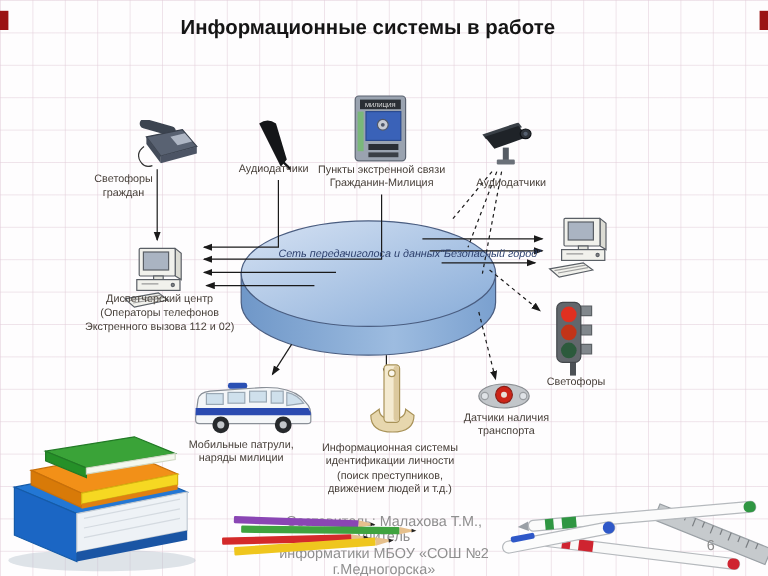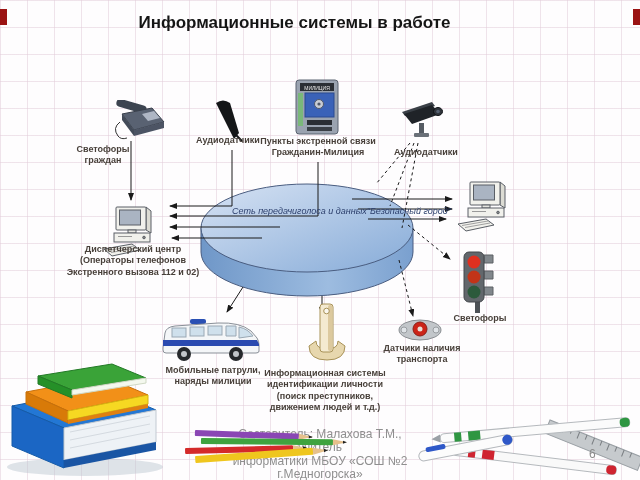--- a/index.html
+++ b/index.html
@@ -4,27 +4,27 @@
 <style>
   html,body{margin:0;padding:0;background:#fff;}
   .slide{position:relative;width:640px;height:480px;overflow:hidden;
     font-family:"Liberation Sans",sans-serif;
     background-color:#fefdfe;
     background-image:
       linear-gradient(to right, rgba(226,206,218,.55) 1px, transparent 1px),
       linear-gradient(to bottom, rgba(226,206,218,.55) 1px, transparent 1px);
     background-size:27px 27px;}
   .corner{position:absolute;top:9px;width:7px;height:16px;z-index:8;}
-  .title{position:absolute;top:13px;left:0;width:589px;text-align:center;
+  .title{position:absolute;top:13px;left:12px;width:589px;text-align:center;
     font-size:17px;font-weight:700;color:#151515;z-index:4;}
   .layer{position:absolute;left:0;top:0;z-index:1;}
   .icon{position:absolute;z-index:3;}
   .label{position:absolute;z-index:4;display:flex;flex-direction:column;align-items:center;
     font-size:9px;line-height:1.25;color:#48403a;text-align:center;}
-  .label div{white-space:nowrap;font-weight:bold;}
+  .label div{white-space:nowrap;}
   .disk-label{position:absolute;left:232px;top:205px;width:150px;z-index:2;
     display:flex;align-items:center;
     font-size:9px;font-style:italic;color:#2c3f6c;line-height:1.45;}
   .disk-label div{white-space:nowrap;}
   .footer{position:absolute;left:150px;top:428px;width:340px;z-index:4;
     text-align:center;font-size:12px;line-height:1.12;color:#8f8f8f;}
   .footer div{white-space:nowrap;}
   .pagenum{position:absolute;left:589px;top:447px;z-index:7;font-size:12px;color:#8a8a8a;}
   .decor{position:absolute;z-index:6;}
 </style>
@@ -210,21 +210,21 @@
       <div>(Операторы телефонов</div>
       <div>Экстренного вызова 112 и 02)</div>
   </div>
   <div class="label" style="left:440px;top:313px;width:80px">
     <div>Светофоры</div>
   </div>
   <div class="label" style="left:372px;top:343px;width:100px">
     <div>Датчики наличия</div>
       <div>транспорта</div>
   </div>
-  <div class="label" style="left:158px;top:365px;width:110px">
+  <div class="label" style="left:146px;top:365px;width:110px">
     <div>Мобильные патрули,</div>
       <div>наряды милиции</div>
   </div>
   <div class="label" style="left:254px;top:368px;width:142px">
     <div>Информационная системы</div>
       <div>идентификации личности</div>
       <div>(поиск преступников,</div>
       <div>движением людей и т.д.)</div>
   </div>
 

